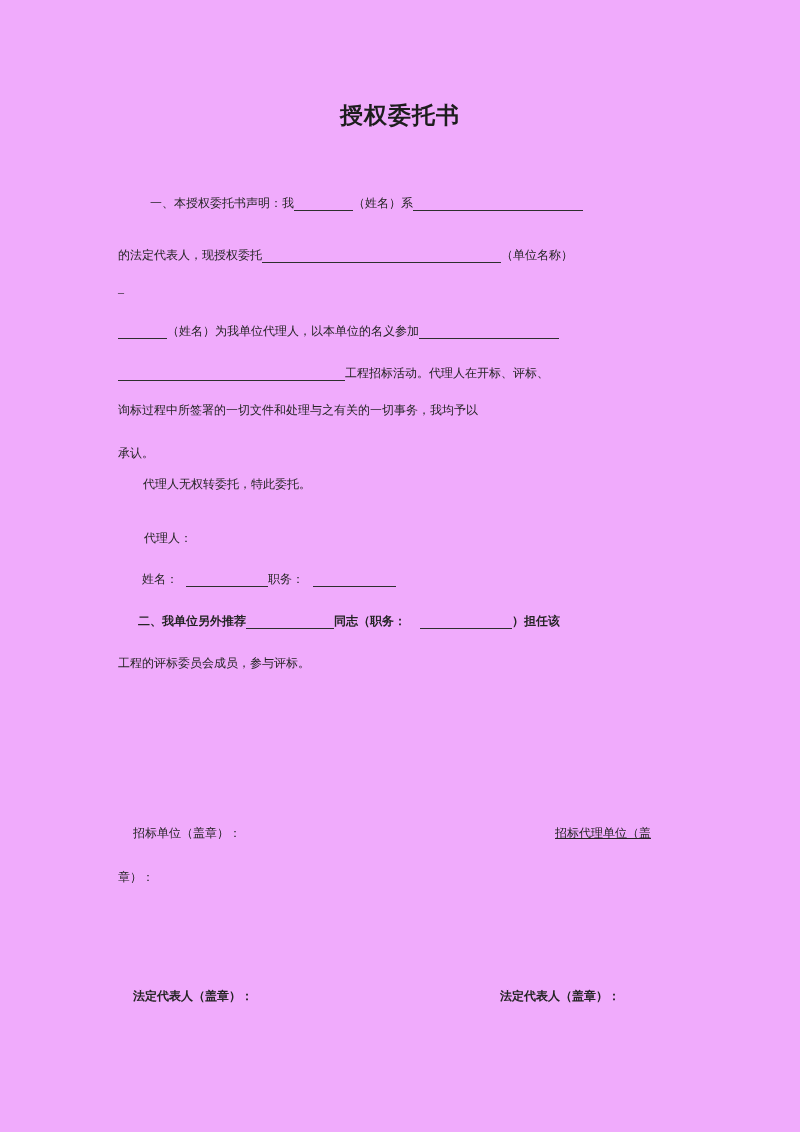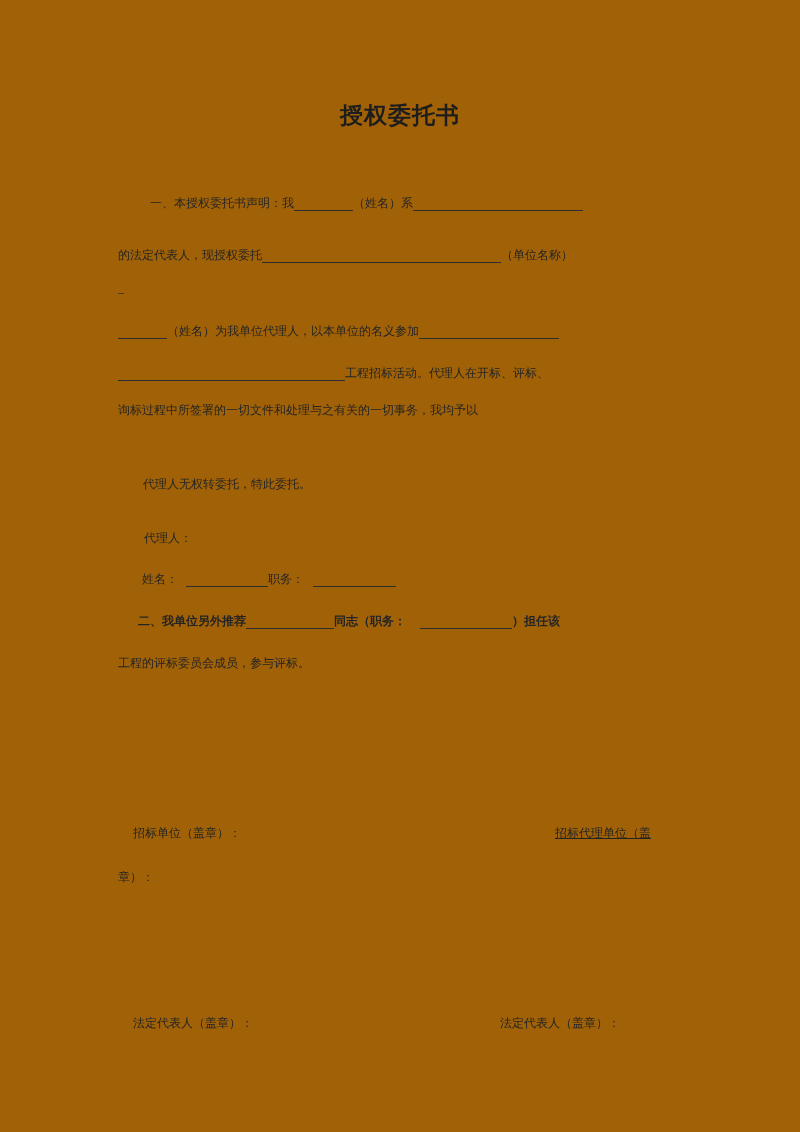--- a/index.html
+++ b/index.html
@@ -4,21 +4,21 @@
 <style>
   html, body {
     margin: 0;
     padding: 0;
     background: #ffffff;
   }
   .page {
     position: relative;
     width: 800px;
     height: 1132px;
-    background: #a16207;
+    background: #f0abfc;
     overflow: hidden;
     font-family: "Liberation Serif", "DejaVu Serif", serif;
     color: #222222;
   }
   .doc-title {
     position: absolute;
     top: 99px;
     left: 0;
     width: 100%;
     margin: 0;
@@ -80,20 +80,23 @@
   </div>
 
   <div class="line" style="top:362px;">
     <span class="blank" style="width:227px;"></span><span class="t">工程招标活动。代理人在开标、评标、</span>
   </div>
 
   <div class="line" style="top:399px;">
     <span class="t">询标过程中所签署的一切文件和处理与之有关的一切事务，我均予以</span>
   </div>
 
+  <div class="line" style="top:442px;">
+    <span class="t">承认。</span>
+  </div>
 
   <div class="line" style="top:473px; padding-left:25px;">
     <span class="t">代理人无权转委托，特此委托。</span>
   </div>
 
   <div class="line" style="top:527px; padding-left:26px;">
     <span class="t">代理人：</span>
   </div>
 
   <div class="line" style="top:568px; padding-left:24px;">
@@ -110,18 +113,18 @@
 
   <div class="line" style="top:822px; padding-left:15px;">
     <span class="t">招标单位（盖章）：</span>
     <span class="t col-right" style="left:437px;text-decoration:underline;">招标代理单位（盖</span>
   </div>
 
   <div class="line" style="top:866px;">
     <span class="t">章）：</span>
   </div>
 
-  <div class="line" style="top:1012px; padding-left:15px;">
+  <div class="line" style="top:985px; padding-left:15px;font-weight:bold;">
     <span class="t">法定代表人（盖章）：</span>
     <span class="t col-right" style="left:382px;">法定代表人（盖章）：</span>
   </div>
 
 </div>
 
 </body></html>

